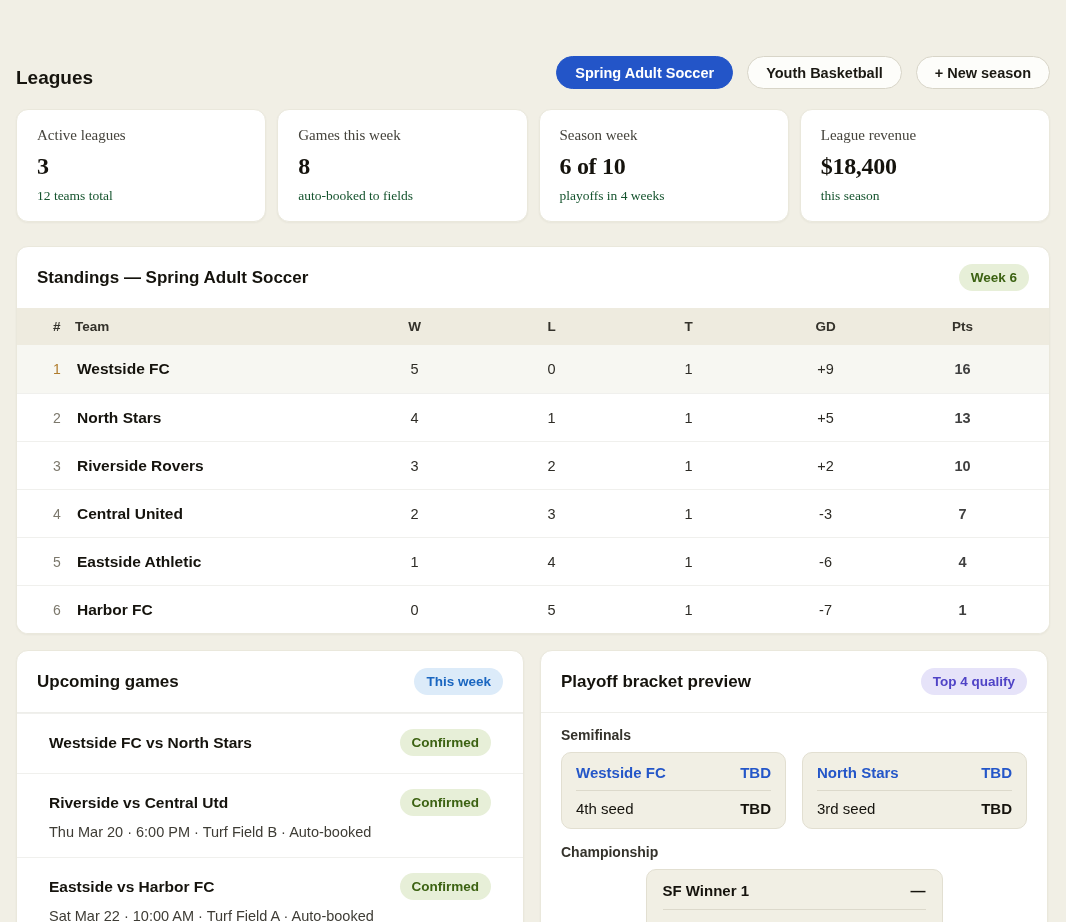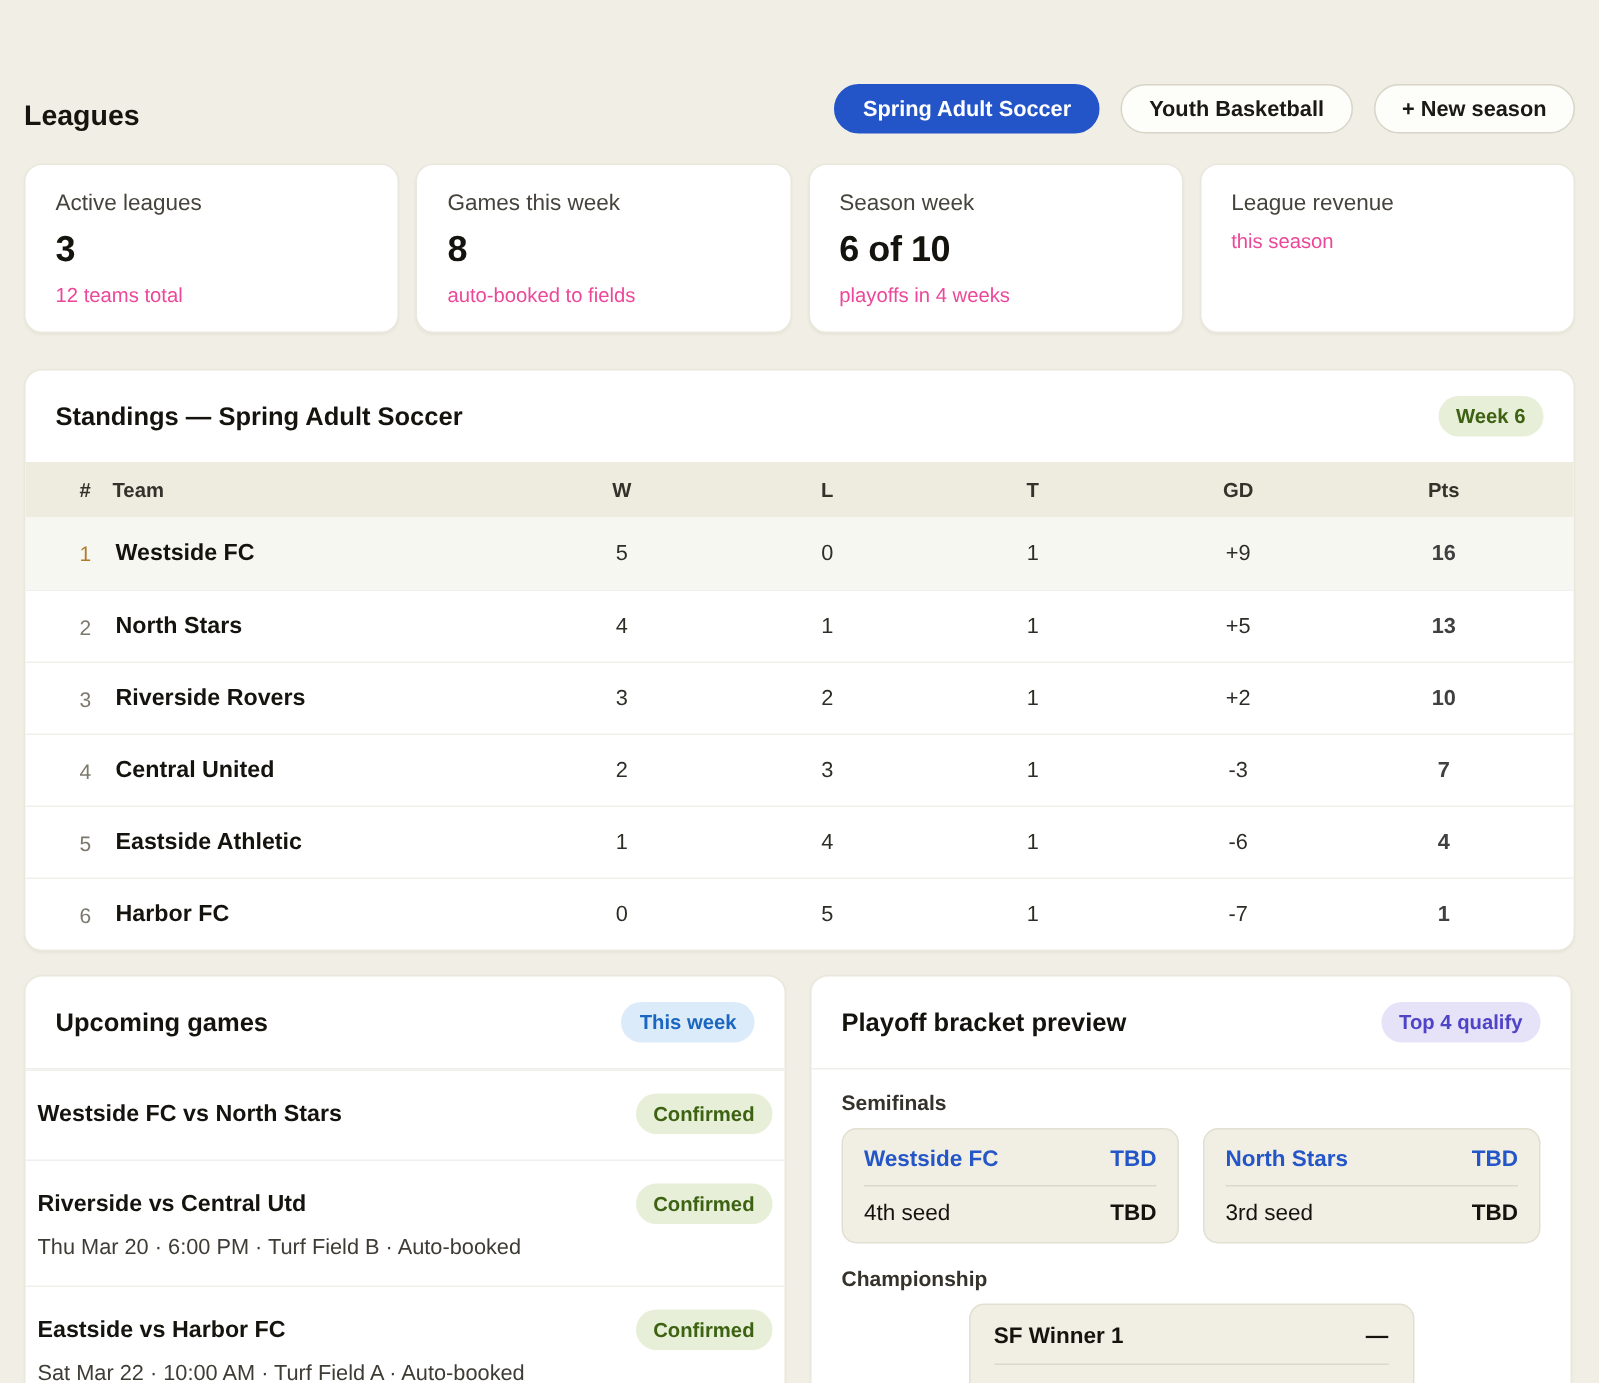--- a/index.html
+++ b/index.html
@@ -22,24 +22,24 @@
     background: #fdfdfa; border: 1px solid #d8d5c8; color: #1b1913; cursor: pointer; margin-top: 36px;
   }
   .pill.active { background: #2355c8; border-color: #2355c8; color: #ffffff; }
 
   
   .stats { display: grid; grid-template-columns: repeat(4, 1fr); gap: 11px; margin-bottom: 24px; }
   .card {
     background: #ffffff; border: 1px solid #eae8dc; border-radius: 12px;
     box-shadow: 0 1px 2px rgba(60,55,30,0.05);
   }
-  .stat-card { padding: 17px 20px 18px; height: 113px; }
+  .stat-card { padding: 17px 20px 18px; height: 113px; font-family: Liberation Serif, serif; }
   .stat-label { font-size: 15px; color: #45433c; margin-bottom: 9px; }
   .stat-value { font-size: 24px; font-weight: 700; color: #15130d; margin-bottom: 8px; letter-spacing: -0.3px; }
-  .stat-sub { font-size: 13.5px; color: #ec4899; }
+  .stat-sub { font-size: 13.5px; color: #14532d; }
 
   
   .badge { font-size: 13.5px; font-weight: 700; padding: 6px 12px; border-radius: 15px; white-space: nowrap; }
   .badge-green  { background: #e7efd8; color: #3c6212; }
   .badge-blue   { background: #dcebf9; color: #1a66c0; }
   .badge-purple { background: #e6e3f9; color: #4f43c6; }
 
   
   .standings { margin-bottom: 16px; overflow: hidden; }
   .card-head {
@@ -64,21 +64,21 @@
   .col-num { text-align: center; }
   .rank { font-size: 14px; color: #7c786c; }
   .tbody-row.first .rank { color: #b07c2c; }
   .team { font-size: 15.5px; font-weight: 700; color: #15130d; padding-left: 2px; }
   .cell { font-size: 14.5px; color: #2e2c26; }
   .pts { font-weight: 700; color: #404040; }
 
   
   .bottom { display: grid; grid-template-columns: 508px 508px; gap: 16px; }
 
-  .game { padding: 15px 8px 17px; border-top: 1px solid #f0f0ed; }
+  .game { padding: 15px 32px 17px; border-top: 1px solid #f0f0ed; }
   .game:first-child { border-top: none; }
   .game-top { display: flex; justify-content: space-between; align-items: center; }
   .game-title { font-size: 15.5px; font-weight: 700; color: #15130d; }
   .game-meta { font-size: 14.5px; color: #3e3c35; margin-top: 8px; }
 
   .playoff-body { padding: 14px 20px 18px; }
   .section-label { font-size: 14px; font-weight: 700; color: #34322b; margin-bottom: 9px; }
   .semis { display: grid; grid-template-columns: 1fr 1fr; gap: 16px; margin-bottom: 15px; }
   .matchup {
     background: #f1efe4; border: 1px solid #e2dfd1; border-radius: 10px;
@@ -116,20 +116,21 @@
     <div class="stat-value">8</div>
     <div class="stat-sub">auto-booked to fields</div>
   </div>
   <div class="card stat-card">
     <div class="stat-label">Season week</div>
     <div class="stat-value">6 of 10</div>
     <div class="stat-sub">playoffs in 4 weeks</div>
   </div>
   <div class="card stat-card">
     <div class="stat-label">League revenue</div>
+    <div class="stat-value">$18,400</div>
     <div class="stat-sub">this season</div>
   </div>
 </div>
 
 <div class="card standings">
   <div class="card-head">
     <div class="card-title">Standings — Spring Adult Soccer</div>
     <span class="badge badge-green">Week 6</span>
   </div>
 

